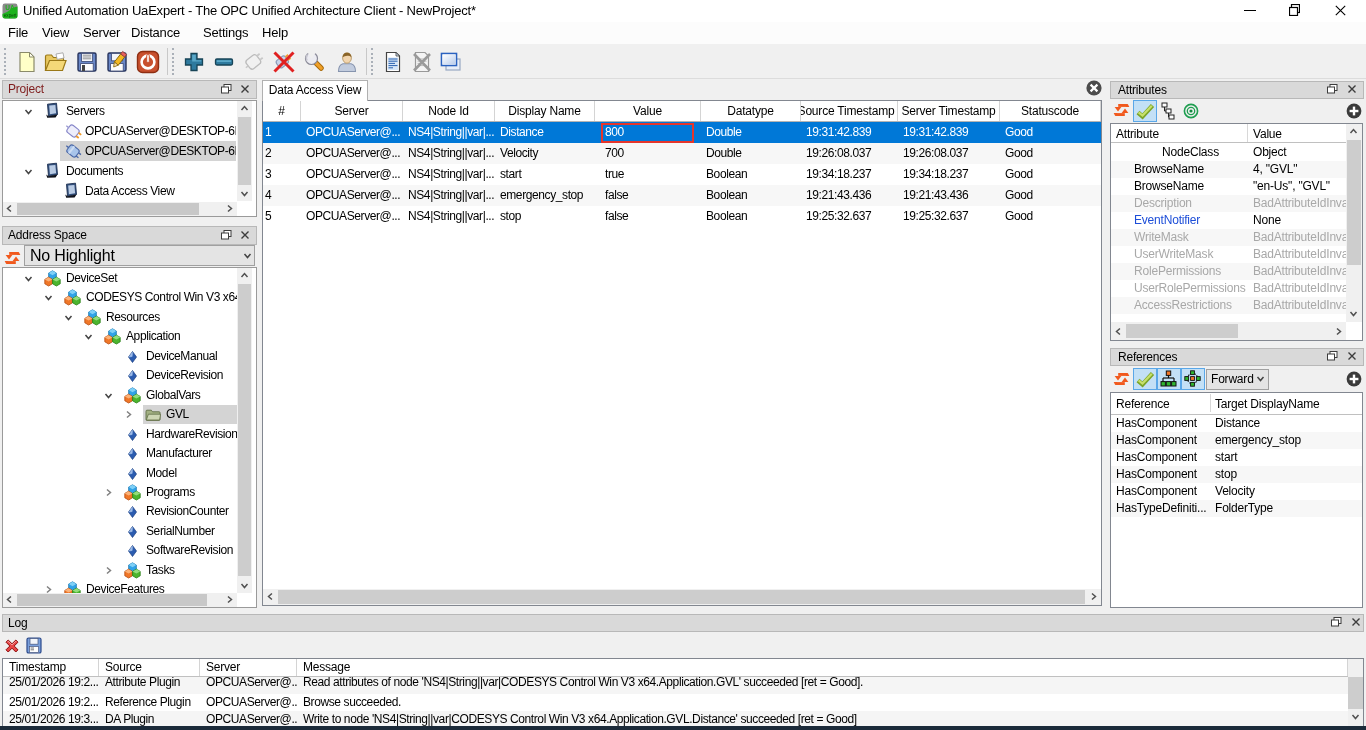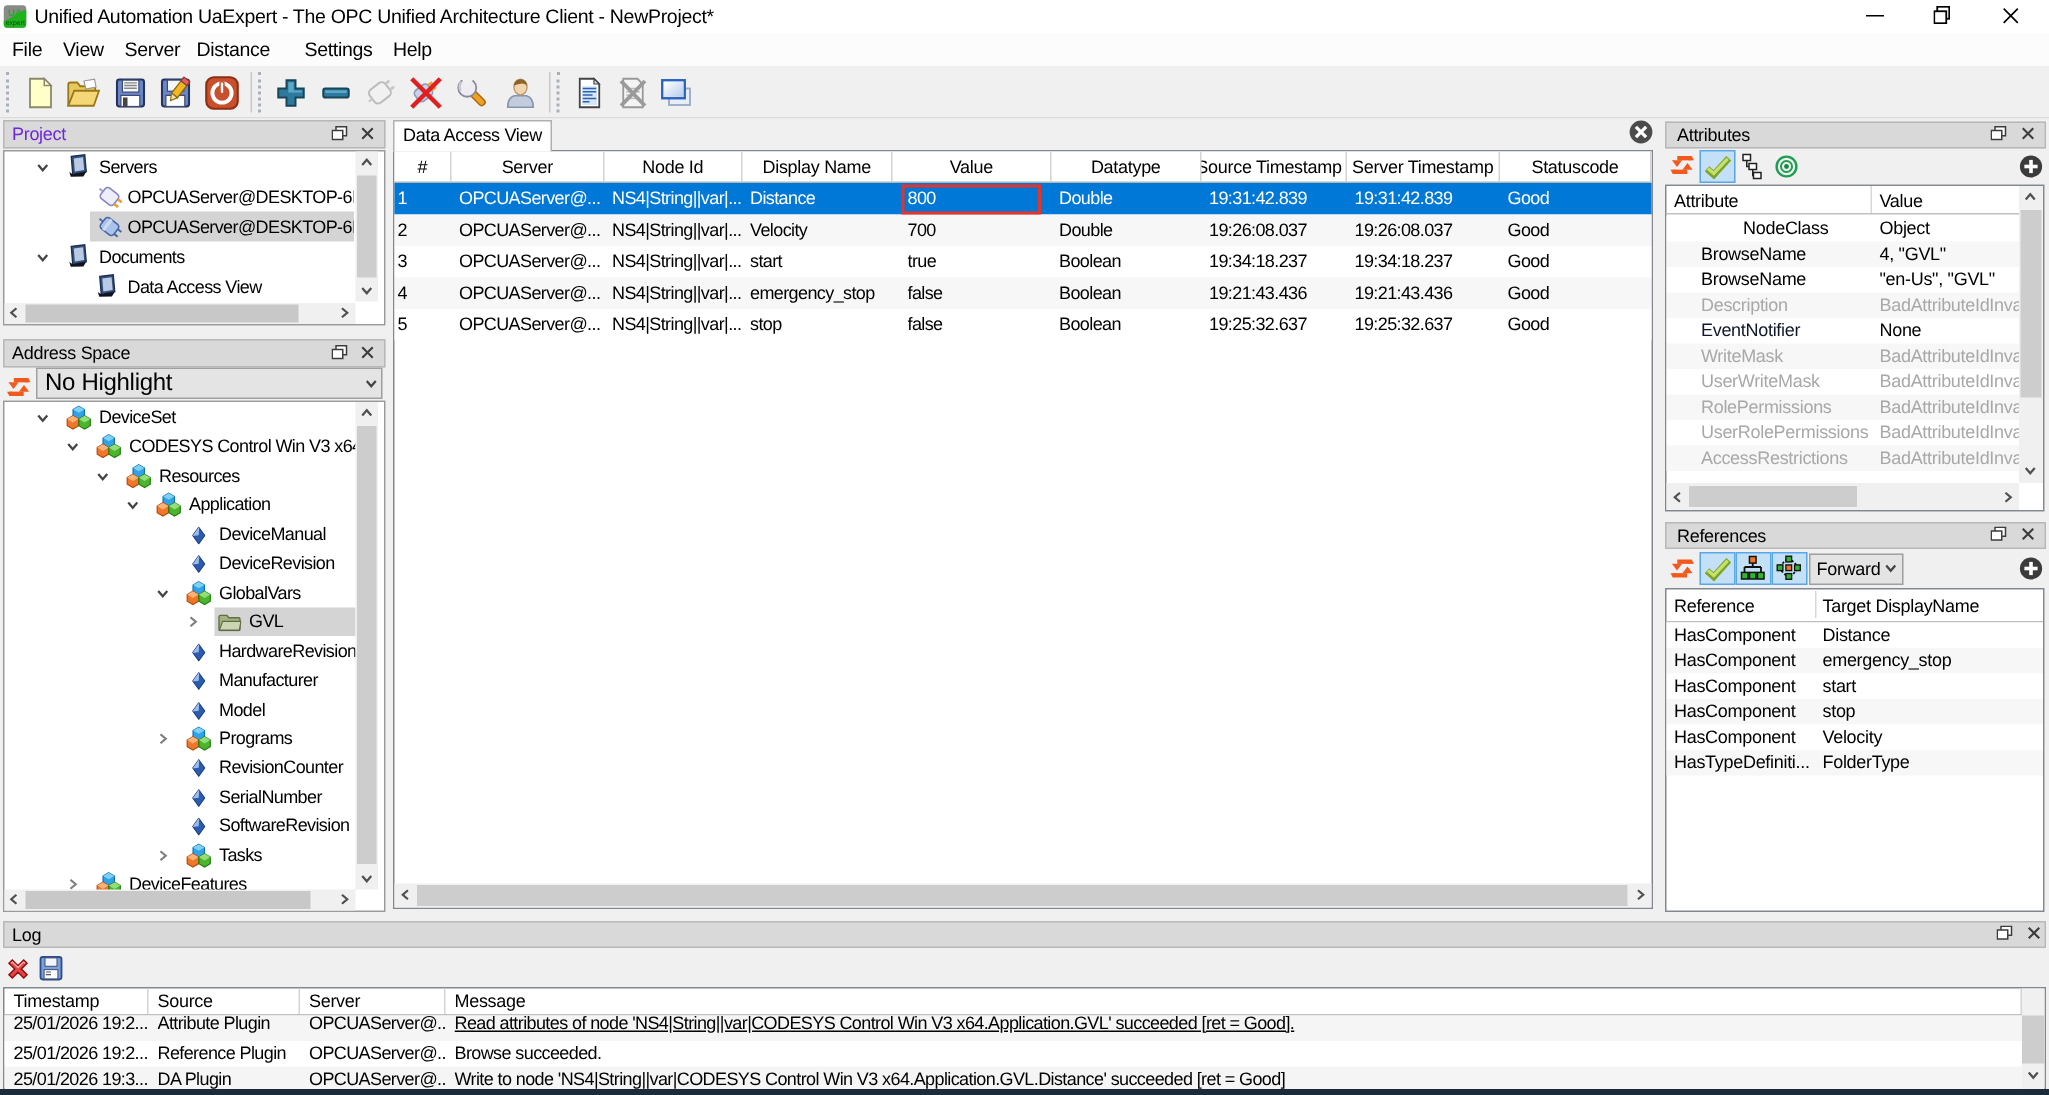--- a/index.html
+++ b/index.html
@@ -166,21 +166,21 @@
         <defs>
           <linearGradient id="gw" x1="0" y1="0" x2="1" y2="1">
             <stop offset="0" stop-color="#fff"></stop>
             <stop offset="1" stop-color="#b8ccec"></stop>
           </linearGradient>
         </defs>
       </svg>
     </div>
 <div style="position:absolute;left:0px;top:79px;width:1366px;height:535px;background:#f0f0f0;"></div>
 <div style="position:absolute;left:2px;top:80px;width:255px;height:19px;background:#d9d9d9;border:1px solid #b8b8b8;"></div>
-<div style="position:absolute;left:8px;top:81px;height:17px;font-size:12px;line-height:17px;color:#6d28d9;white-space:pre;letter-spacing:-0.2px;">Project</div>
+<div style="position:absolute;left:8px;top:81px;height:17px;font-size:12px;line-height:17px;color:#7f1d1d;white-space:pre;letter-spacing:-0.2px;">Project</div>
 <div style="position:absolute;left:221px;top:84px;width:11px;height:10px;">
       <svg style="" width="11" height="10" viewBox="0 0 11 10">
         <rect x="3" y="0.5" width="7" height="6" fill="#fff" stroke="#3c3c3c" stroke-width="1"></rect>
         <rect x="0.5" y="3" width="7" height="6" fill="#fff" stroke="#3c3c3c" stroke-width="1"></rect>
       </svg>
     </div>
 <div style="position:absolute;left:240px;top:84px;width:10px;height:10px;">
       <svg style="" width="10" height="10" viewBox="0 0 10 10">
         <path d="M1.5 1.5 L8.5 8.5 M8.5 1.5 L1.5 8.5" stroke="#3c3c3c" stroke-width="1.4"></path>
       </svg>
@@ -664,21 +664,21 @@
 <div style="position:absolute;left:1111px;top:161px;width:235px;height:17px;background:#f7f7f7;"></div>
 <div style="position:absolute;left:1134px;top:161px;width:113px;height:17px;font-size:12px;line-height:17px;color:#000;overflow:hidden;white-space:pre;letter-spacing:-0.2px;">BrowseName</div>
 <div style="position:absolute;left:1253px;top:161px;width:93px;height:17px;font-size:12px;line-height:17px;color:#000;overflow:hidden;white-space:pre;letter-spacing:-0.2px;">4, "GVL"</div>
 <div style="position:absolute;left:1111px;top:178px;width:235px;height:17px;background:#fff;"></div>
 <div style="position:absolute;left:1134px;top:178px;width:113px;height:17px;font-size:12px;line-height:17px;color:#000;overflow:hidden;white-space:pre;letter-spacing:-0.2px;">BrowseName</div>
 <div style="position:absolute;left:1253px;top:178px;width:93px;height:17px;font-size:12px;line-height:17px;color:#000;overflow:hidden;white-space:pre;letter-spacing:-0.2px;">"en-Us", "GVL"</div>
 <div style="position:absolute;left:1111px;top:195px;width:235px;height:17px;background:#f7f7f7;"></div>
 <div style="position:absolute;left:1134px;top:195px;width:113px;height:17px;font-size:12px;line-height:17px;color:#a8a8a8;overflow:hidden;white-space:pre;letter-spacing:-0.2px;">Description</div>
 <div style="position:absolute;left:1253px;top:195px;width:93px;height:17px;font-size:12px;line-height:17px;color:#a8a8a8;overflow:hidden;white-space:pre;letter-spacing:-0.2px;">BadAttributeIdInval</div>
 <div style="position:absolute;left:1111px;top:212px;width:235px;height:17px;background:#fff;"></div>
-<div style="position:absolute;left:1134px;top:212px;width:113px;height:17px;font-size:12px;line-height:17px;color:#0f172a;overflow:hidden;white-space:pre;letter-spacing:-0.2px;">EventNotifier</div>
+<div style="position:absolute;left:1134px;top:212px;width:113px;height:17px;font-size:12px;line-height:17px;color:#1d4ed8;overflow:hidden;white-space:pre;letter-spacing:-0.2px;">EventNotifier</div>
 <div style="position:absolute;left:1253px;top:212px;width:93px;height:17px;font-size:12px;line-height:17px;color:#000;overflow:hidden;white-space:pre;letter-spacing:-0.2px;">None</div>
 <div style="position:absolute;left:1111px;top:229px;width:235px;height:17px;background:#f7f7f7;"></div>
 <div style="position:absolute;left:1134px;top:229px;width:113px;height:17px;font-size:12px;line-height:17px;color:#a8a8a8;overflow:hidden;white-space:pre;letter-spacing:-0.2px;">WriteMask</div>
 <div style="position:absolute;left:1253px;top:229px;width:93px;height:17px;font-size:12px;line-height:17px;color:#a8a8a8;overflow:hidden;white-space:pre;letter-spacing:-0.2px;">BadAttributeIdInval</div>
 <div style="position:absolute;left:1111px;top:246px;width:235px;height:17px;background:#fff;"></div>
 <div style="position:absolute;left:1134px;top:246px;width:113px;height:17px;font-size:12px;line-height:17px;color:#a8a8a8;overflow:hidden;white-space:pre;letter-spacing:-0.2px;">UserWriteMask</div>
 <div style="position:absolute;left:1253px;top:246px;width:93px;height:17px;font-size:12px;line-height:17px;color:#a8a8a8;overflow:hidden;white-space:pre;letter-spacing:-0.2px;">BadAttributeIdInval</div>
 <div style="position:absolute;left:1111px;top:263px;width:235px;height:17px;background:#f7f7f7;"></div>
 <div style="position:absolute;left:1134px;top:263px;width:113px;height:17px;font-size:12px;line-height:17px;color:#a8a8a8;overflow:hidden;white-space:pre;letter-spacing:-0.2px;">RolePermissions</div>
 <div style="position:absolute;left:1253px;top:263px;width:93px;height:17px;font-size:12px;line-height:17px;color:#a8a8a8;overflow:hidden;white-space:pre;letter-spacing:-0.2px;">BadAttributeIdInval</div>
@@ -834,21 +834,21 @@
 <div style="position:absolute;left:2px;top:658px;width:1362px;height:68px;background:#fff;border:1px solid #828790;"></div>
 <div style="position:absolute;left:3px;top:659px;width:96px;height:17px;font-size:12px;line-height:17px;white-space:pre;letter-spacing:-0.2px;padding-left:6px;border-right:1px solid #d4d4d4;overflow:hidden;">Timestamp</div>
 <div style="position:absolute;left:99px;top:659px;width:101px;height:17px;font-size:12px;line-height:17px;white-space:pre;letter-spacing:-0.2px;padding-left:6px;border-right:1px solid #d4d4d4;overflow:hidden;">Source</div>
 <div style="position:absolute;left:200px;top:659px;width:97px;height:17px;font-size:12px;line-height:17px;white-space:pre;letter-spacing:-0.2px;padding-left:6px;border-right:1px solid #d4d4d4;overflow:hidden;">Server</div>
 <div style="position:absolute;left:297px;top:659px;width:1051px;height:17px;font-size:12px;line-height:17px;white-space:pre;letter-spacing:-0.2px;padding-left:6px;border-right:1px solid #d4d4d4;overflow:hidden;">Message</div>
 <div style="position:absolute;left:3px;top:676px;width:1345px;height:1px;background:#c0c0c0;"></div>
 <div style="position:absolute;left:3px;top:677px;width:1345px;height:17px;background:#f5f5f5;"></div>
 <div style="position:absolute;left:9px;top:677px;width:90px;height:17px;font-size:12px;line-height:17px;overflow:hidden;white-space:pre;letter-spacing:-0.4px;"><span style="position:relative;top:-3px;display:inline-block;">25/01/2026 19:2...</span></div>
 <div style="position:absolute;left:105px;top:677px;width:95px;height:17px;font-size:12px;line-height:17px;overflow:hidden;white-space:pre;letter-spacing:-0.4px;"><span style="position:relative;top:-3px;display:inline-block;">Attribute Plugin</span></div>
 <div style="position:absolute;left:206px;top:677px;width:91px;height:17px;font-size:12px;line-height:17px;overflow:hidden;white-space:pre;letter-spacing:-0.4px;"><span style="position:relative;top:-3px;display:inline-block;">OPCUAServer@...</span></div>
-<div style="position:absolute;left:303px;top:677px;width:1045px;height:17px;font-size:12px;line-height:17px;overflow:hidden;white-space:pre;letter-spacing:-0.4px;"><span style="position:relative;top:-3px;display:inline-block;text-decoration:underline;">Read attributes of node 'NS4|String||var|CODESYS Control Win V3 x64.Application.GVL' succeeded [ret = Good].</span></div>
+<div style="position:absolute;left:303px;top:677px;width:1045px;height:17px;font-size:12px;line-height:17px;overflow:hidden;white-space:pre;letter-spacing:-0.4px;"><span style="position:relative;top:-3px;display:inline-block;">Read attributes of node 'NS4|String||var|CODESYS Control Win V3 x64.Application.GVL' succeeded [ret = Good].</span></div>
 <div style="position:absolute;left:3px;top:694px;width:1345px;height:17px;background:#fff;"></div>
 <div style="position:absolute;left:9px;top:694px;width:90px;height:17px;font-size:12px;line-height:17px;overflow:hidden;white-space:pre;letter-spacing:-0.4px;text-indent:0;">25/01/2026 19:2...</div>
 <div style="position:absolute;left:105px;top:694px;width:95px;height:17px;font-size:12px;line-height:17px;overflow:hidden;white-space:pre;letter-spacing:-0.4px;text-indent:0;">Reference Plugin</div>
 <div style="position:absolute;left:206px;top:694px;width:91px;height:17px;font-size:12px;line-height:17px;overflow:hidden;white-space:pre;letter-spacing:-0.4px;text-indent:0;">OPCUAServer@...</div>
 <div style="position:absolute;left:303px;top:694px;width:1045px;height:17px;font-size:12px;line-height:17px;overflow:hidden;white-space:pre;letter-spacing:-0.4px;text-indent:0;">Browse succeeded.</div>
 <div style="position:absolute;left:3px;top:711px;width:1345px;height:17px;background:#f5f5f5;"></div>
 <div style="position:absolute;left:9px;top:711px;width:90px;height:17px;font-size:12px;line-height:17px;overflow:hidden;white-space:pre;letter-spacing:-0.4px;text-indent:0;">25/01/2026 19:3...</div>
 <div style="position:absolute;left:105px;top:711px;width:95px;height:17px;font-size:12px;line-height:17px;overflow:hidden;white-space:pre;letter-spacing:-0.4px;text-indent:0;">DA Plugin</div>
 <div style="position:absolute;left:206px;top:711px;width:91px;height:17px;font-size:12px;line-height:17px;overflow:hidden;white-space:pre;letter-spacing:-0.4px;text-indent:0;">OPCUAServer@...</div>
 <div style="position:absolute;left:303px;top:711px;width:1045px;height:17px;font-size:12px;line-height:17px;overflow:hidden;white-space:pre;letter-spacing:-0.4px;text-indent:0;">Write to node 'NS4|String||var|CODESYS Control Win V3 x64.Application.GVL.Distance' succeeded [ret = Good]</div>

